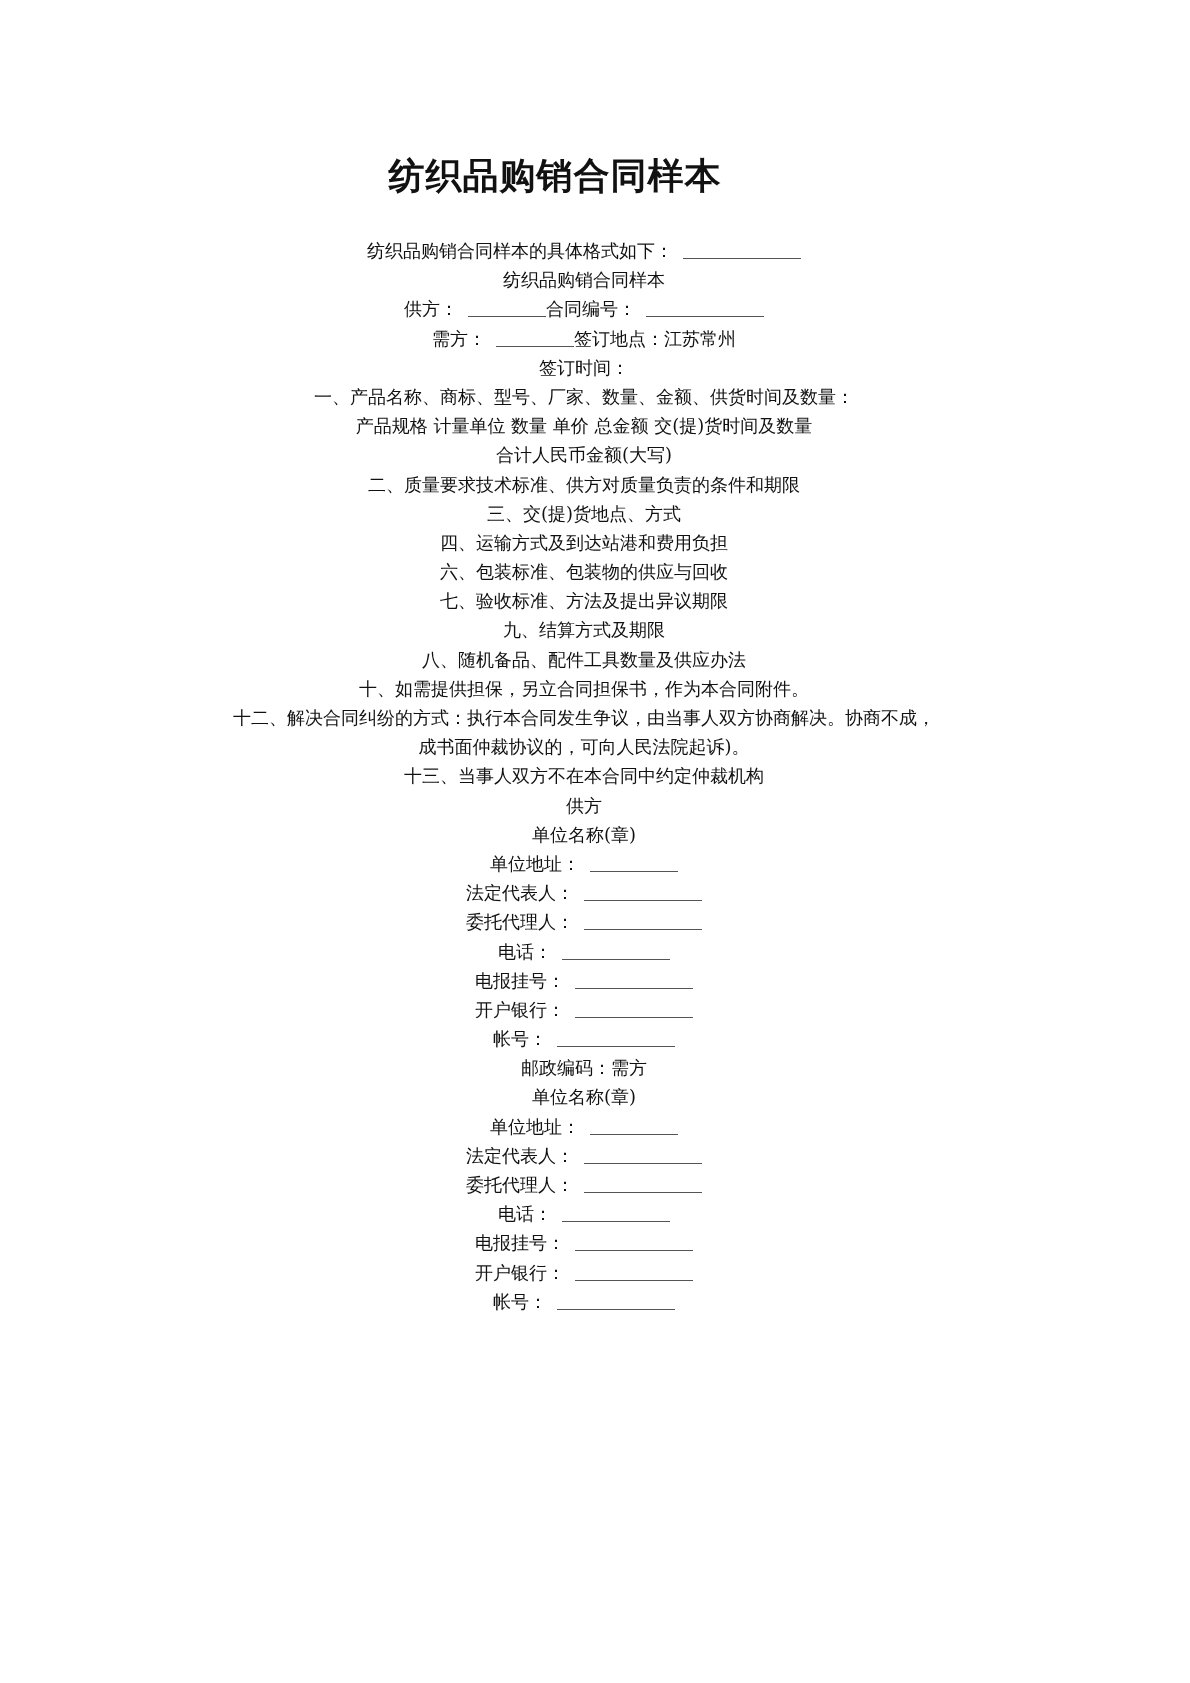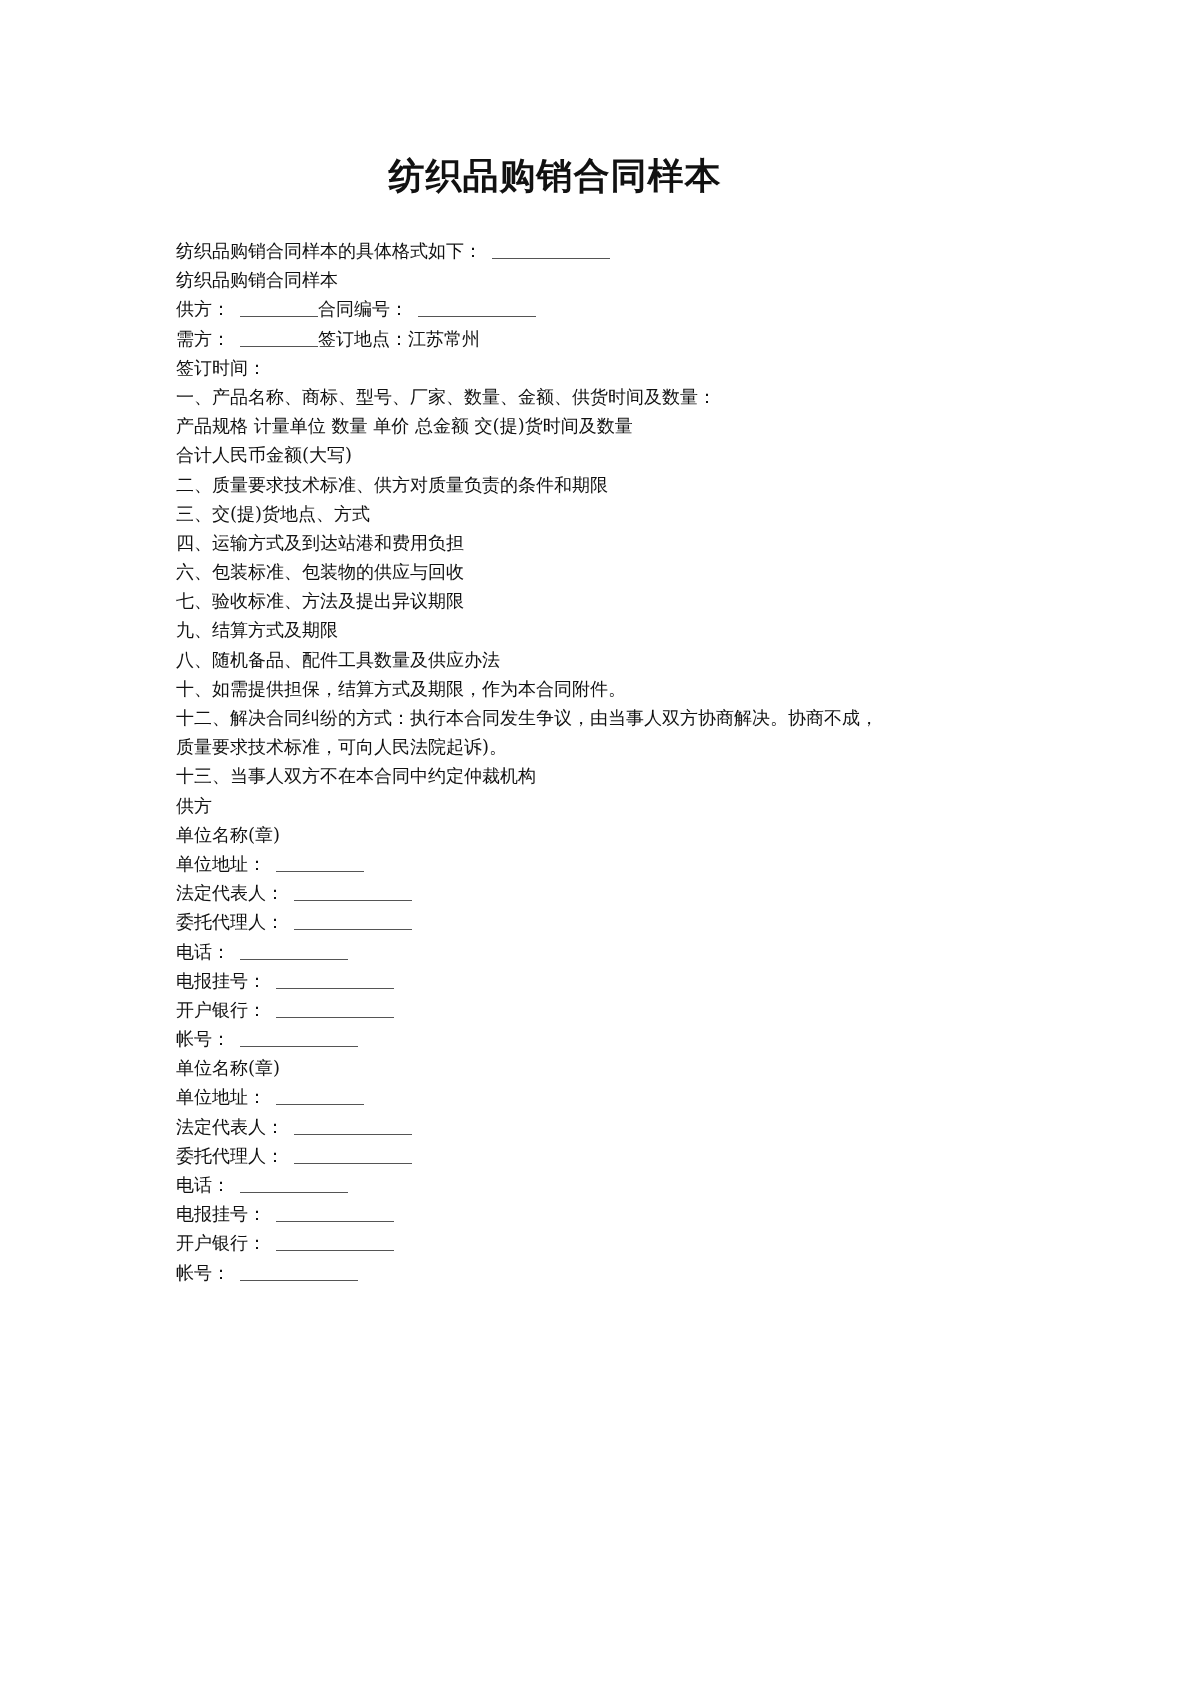--- a/index.html
+++ b/index.html
@@ -1,21 +1,21 @@
 <!DOCTYPE html>
 <html><head>
 <meta charset="utf-8">
 <style>
   html, body { margin: 0; padding: 0; background: #ffffff; }
   body { width: 1190px; height: 1683px; position: relative; overflow: hidden;
          font-family: "DejaVu Serif", "Liberation Serif", serif; color: #111; }
   .title { position: absolute; left: 0; width: 1110px; top: 152px; text-align: center;
            font-family: "DejaVu Sans", "Liberation Sans", sans-serif; font-weight: bold;
            font-size: 36px; letter-spacing: 1px; }
-  .body { position: absolute; left: 176px; top: 236px; width: 800px; }
+  .body { position: absolute; left: 184px; top: 236px; width: 800px; text-align: center; }
   .line { font-size: 18px; line-height: 29.2px; height: 29.2px; white-space: nowrap; }
   .blank { display: inline-block; border-bottom: 1px solid #555; height: 18px; vertical-align: -2px; }
   .gap { display: inline-block; width: 10px; }
 </style>
 </head>
 <body>
 
 <div class="title">纺织品购销合同样本</div>
 <div class="body" id="doc-body">
     <div class="line"><span>纺织品购销合同样本的具体格式如下：</span><span class="gap"></span><span class="blank" style="width: 118px;"></span></div>
@@ -26,33 +26,34 @@
     <div class="line"><span>一、产品名称、商标、型号、厂家、数量、金额、供货时间及数量：</span></div>
     <div class="line"><span>产品规格  计量单位  数量  单价  总金额  交(提)货时间及数量</span></div>
     <div class="line"><span>合计人民币金额(大写)</span></div>
     <div class="line"><span>二、质量要求技术标准、供方对质量负责的条件和期限</span></div>
     <div class="line"><span>三、交(提)货地点、方式</span></div>
     <div class="line"><span>四、运输方式及到达站港和费用负担</span></div>
     <div class="line"><span>六、包装标准、包装物的供应与回收</span></div>
     <div class="line"><span>七、验收标准、方法及提出异议期限</span></div>
     <div class="line"><span>九、结算方式及期限</span></div>
     <div class="line"><span>八、随机备品、配件工具数量及供应办法</span></div>
-    <div class="line"><span>十、如需提供担保，结算方式及期限，作为本合同附件。</span></div>
+    <div class="line"><span>十、如需提供担保，另立合同担保书，作为本合同附件。</span></div>
     <div class="line"><span>十二、解决合同纠纷的方式：执行本合同发生争议，由当事人双方协商解决。协商不成，</span></div>
-    <div class="line"><span>质量要求技术标准，可向人民法院起诉)。</span></div>
+    <div class="line"><span>成书面仲裁协议的，可向人民法院起诉)。</span></div>
     <div class="line"><span>十三、当事人双方不在本合同中约定仲裁机构</span></div>
     <div class="line"><span>供方</span></div>
     <div class="line"><span>单位名称(章)</span></div>
     <div class="line"><span>单位地址：</span><span class="gap"></span><span class="blank" style="width: 88px;"></span></div>
     <div class="line"><span>法定代表人：</span><span class="gap"></span><span class="blank" style="width: 118px;"></span></div>
     <div class="line"><span>委托代理人：</span><span class="gap"></span><span class="blank" style="width: 118px;"></span></div>
     <div class="line"><span>电话：</span><span class="gap"></span><span class="blank" style="width: 108px;"></span></div>
     <div class="line"><span>电报挂号：</span><span class="gap"></span><span class="blank" style="width: 118px;"></span></div>
     <div class="line"><span>开户银行：</span><span class="gap"></span><span class="blank" style="width: 118px;"></span></div>
     <div class="line"><span>帐号：</span><span class="gap"></span><span class="blank" style="width: 118px;"></span></div>
+    <div class="line"><span>邮政编码：需方</span></div>
     <div class="line"><span>单位名称(章)</span></div>
     <div class="line"><span>单位地址：</span><span class="gap"></span><span class="blank" style="width: 88px;"></span></div>
     <div class="line"><span>法定代表人：</span><span class="gap"></span><span class="blank" style="width: 118px;"></span></div>
     <div class="line"><span>委托代理人：</span><span class="gap"></span><span class="blank" style="width: 118px;"></span></div>
     <div class="line"><span>电话：</span><span class="gap"></span><span class="blank" style="width: 108px;"></span></div>
     <div class="line"><span>电报挂号：</span><span class="gap"></span><span class="blank" style="width: 118px;"></span></div>
     <div class="line"><span>开户银行：</span><span class="gap"></span><span class="blank" style="width: 118px;"></span></div>
     <div class="line"><span>帐号：</span><span class="gap"></span><span class="blank" style="width: 118px;"></span></div>
   </div>
 

